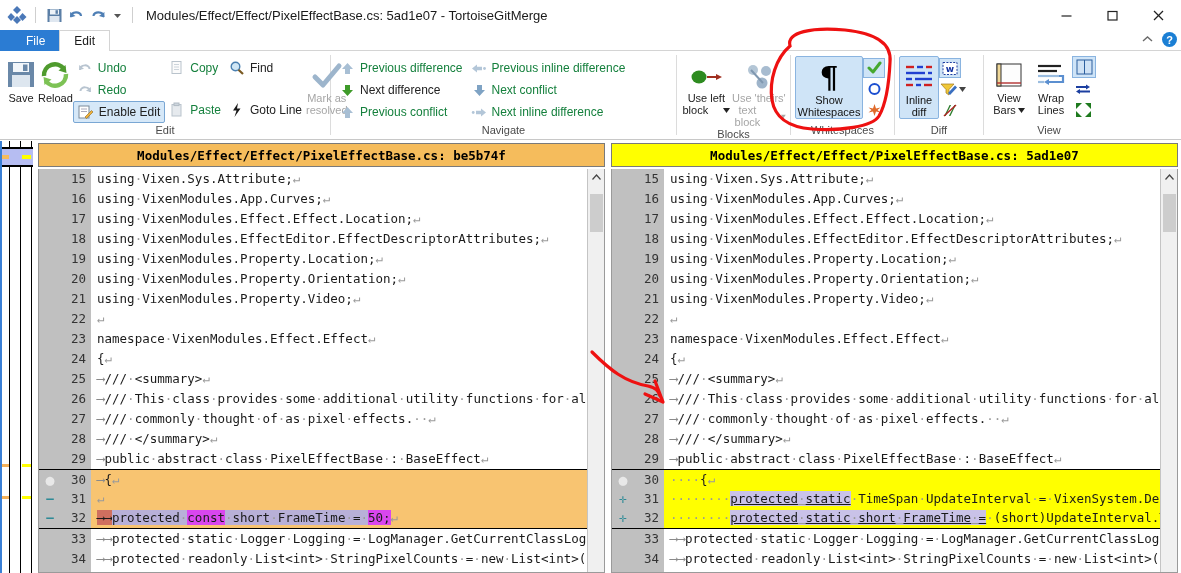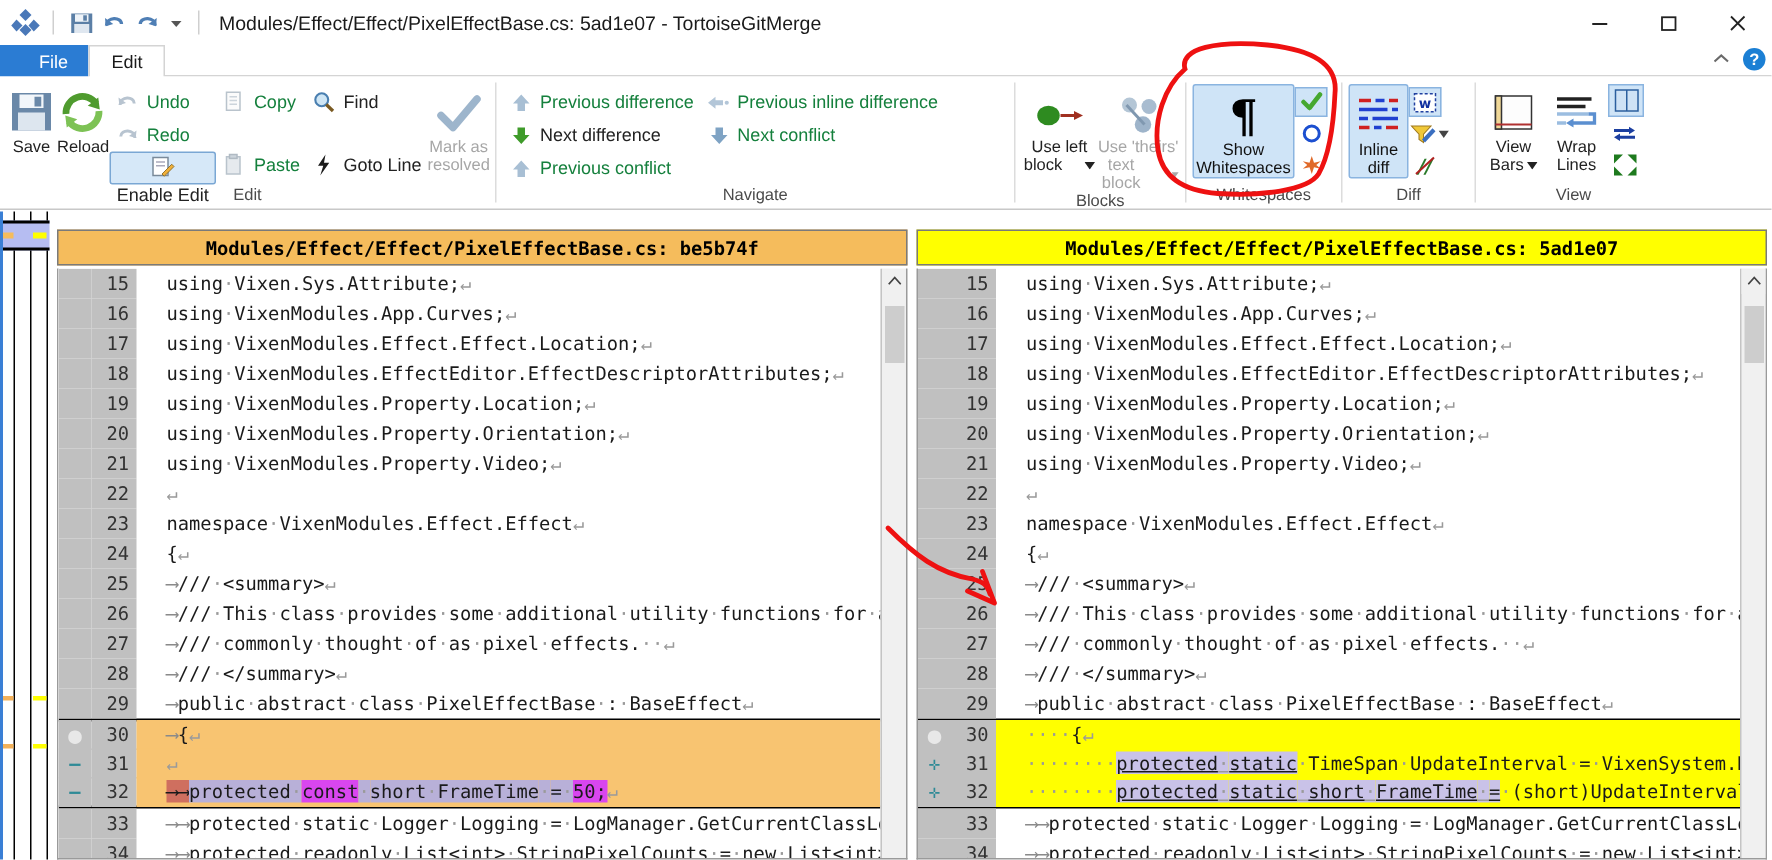--- a/index.html
+++ b/index.html
@@ -63,21 +63,21 @@
   .bigbtn .ic { height: 34px; display: flex; align-items: flex-end; justify-content: center; }
   .bigbtn.dis { color: #a6a6a6; }
 
   .smallcol { display: flex; flex-direction: column; justify-content: flex-start; padding-top: 3px; }
   .smallbtn {
     display: flex; align-items: center; gap: 4px; height: 22px; padding: 0 4px;
     font-size: 12px; color: #222; white-space: nowrap;
   }
   .smallbtn.dis { color: #15803d; }
   .smallbtn .ic { width: 17px; height: 17px; display:flex; align-items:center; justify-content:center; flex:none;}
-  .smallbtn.sel { border: 1px solid #7aa7d4; background: #d6e8f8; border-radius: 2px; flex-direction: column; }
+  .smallbtn.sel { border: 1px solid #7aa7d4; background: #d6e8f8; border-radius: 2px; }
 
   .tglbtn {
     width: 62px; display: flex; flex-direction: column; align-items: center;
     padding-top: 4px; font-size: 11px; color: #111; text-align: center; line-height: 12px;
     border: 1px solid #8ab4e0; background: #cfe4f7; border-radius: 2px;
   }
   .tglbtn .ic { height: 33px; display: flex; align-items: center; justify-content: center; }
 
   .iconstack { display: flex; flex-direction: column; gap: 1px; padding-top: 2px;}
   .istk { width: 22px; height: 20px; display: flex; align-items: center; justify-content: center; }
@@ -88,36 +88,36 @@
 
   .locator { width: 35px; height: 100%; background: #ffffff; position: relative; border-right: 0px; }
   .loc-col { position: absolute; top: 0; width: 1px; background: #000; height: 100%; }
   .loc-blue { position:absolute; left:0; top:0; width:2px; height:100%; background:#3a7fd5; }
 
   .pane { height: 100%; display: flex; flex-direction: column; position: relative; }
   .pane-left { width: 573px; }
   .pane-right { width: 573px; }
 
   .pane-head {
-    height: 24px; margin: 12px 3px 0 3px; display: flex; align-items: center; justify-content: center;
+    height: 24px; margin: 2px 3px 0 3px; display: flex; align-items: center; justify-content: center;
     font-family: "DejaVu Sans Mono", monospace; font-size: 12.5px; font-weight: bold; color: #000;
     border: 1px solid #7a7a7a;
   }
   .head-left { background: #f5bc5c; }
   .head-right { background: #ffff00; }
 
   .pane-body { flex: 1; display: flex; overflow: hidden; border-top: 0; margin: 2px 3px 0 3px; border:1px solid #9a9a9a; border-top:none;}
   .codearea { flex: 1; overflow: hidden; position: relative; background: #ffffff; }
 
   .crow { height: 20px; display: flex; align-items: center; white-space: nowrap;
           font-family: "DejaVu Sans Mono", monospace; font-size: 12.5px; }
   .cmark { width: 22px; text-align:center; flex:none; background:#c0c0c0; height:20px; line-height:20px; font-weight:bold;}
   .cnum { width: 30px; text-align: right; padding-right: 5px; color: #333; flex: none;
           background: #c0c0c0; height: 20px; line-height: 20px; }
-  .ctext { padding-left: 20px; height: 20px; line-height: 20px; color: #1a1a1a; flex:1; }
+  .ctext { padding-left: 6px; height: 20px; line-height: 20px; color: #1a1a1a; flex:1; }
 
   .row-mod  .cnum, .row-mod .cmark { background: #c0c0c0; }
   .row-mod  .ctext { background: #f8c471; }
   .row-add  .ctext { background: #ffff00; }
   .row-top-rule { border-top: 2px solid #000; }
   .row-bot-rule { border-bottom: 2px solid #000; }
 
   .ws { color: #9a9a9a; }
   .tabarrow { color: #8a8a8a; }
   .inl-l { background: #b8b0d8; }
@@ -371,20 +371,29 @@
           </span>
           <span>Previous inline difference</span>
         </div>
         <div class="smallbtn dis">
           <span class="ic">
             <svg width="15" height="15" viewBox="0 0 15 15">
                 <path d="M7.5 13 L13 7 L10 7 L10 2 L5 2 L5 7 L2 7 Z" fill="#7fa3c4"></path>
               </svg>
           </span>
           <span>Next conflict</span>
+        </div>
+        <div class="smallbtn dis">
+          <span class="ic">
+            <svg width="16" height="13" viewBox="0 0 16 13">
+              <circle cx="2.2" cy="6.5" r="1.4" fill="#b3c6d8"></circle>
+              <path d="M15 6.5 L10 2.5 L10 4.8 L5 4.8 L5 8.2 L10 8.2 L10 10.5 Z" fill="#b3c6d8"></path>
+            </svg>
+          </span>
+          <span>Next inline difference</span>
         </div>
       </div>
     </div>
     <div class="rgroup-label">Navigate</div>
   </div>
 
   <div class="rgroup-div" style="margin-bottom:4px"></div>
 
   <div class="rgroup" style="width:113px">
     <div class="rgroup-body" style="justify-content:center;">

